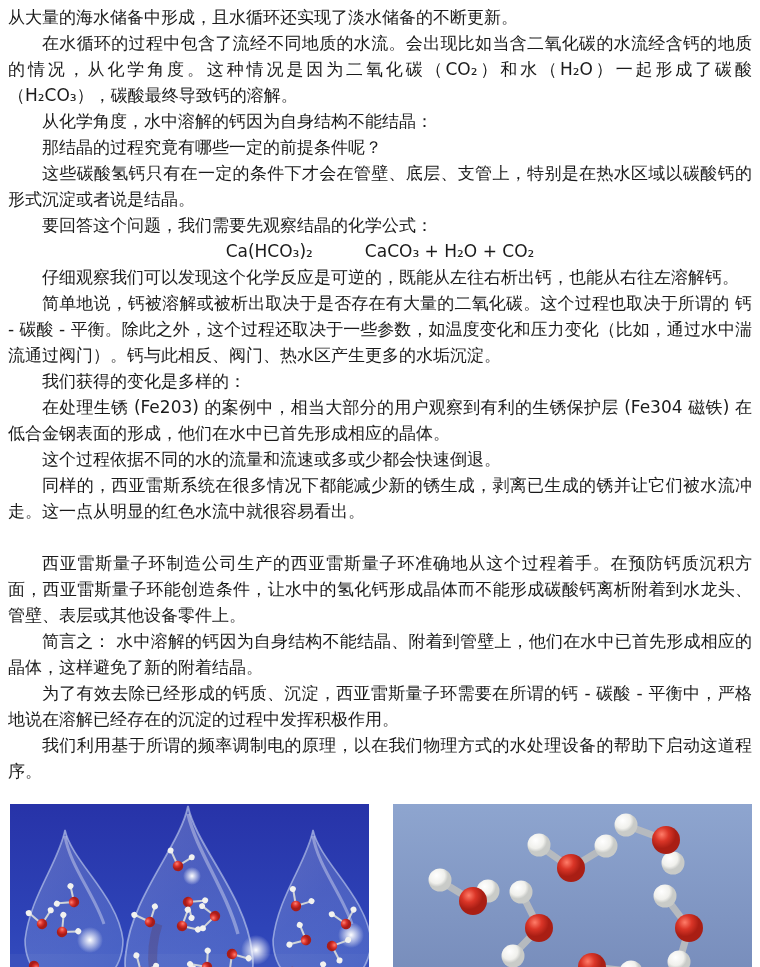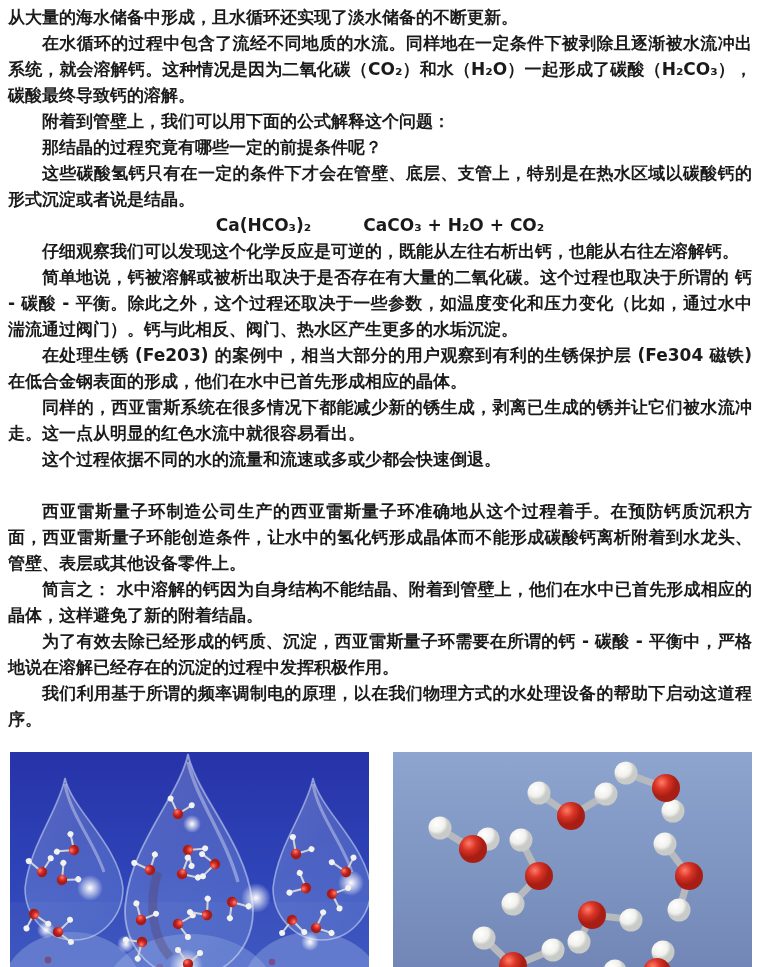--- a/index.html
+++ b/index.html
@@ -1,47 +1,49 @@
 <!DOCTYPE html>
 <html><head>
 <meta charset="utf-8">
 <style>
   html,body{margin:0;padding:0;background:#ffffff;}
   body{width:760px;font-family:"DejaVu Sans","Liberation Sans",sans-serif;color:#1a1a1a;}
   .doc{width:760px;min-height:967px;background:#fff;box-sizing:border-box;padding:4px 8px 0 8px;}
   .text-block{font-size:17px;line-height:26px;text-align:justify;}
-  .text-block p{margin:0;font-weight:bold;}
+  .text-block p{margin:0;}
   .indent{text-indent:2em;}
   .gap-top{margin-top:26px !important;}
   .formula-line{display:flex;justify-content:center;gap:52px;text-indent:0;text-align:center;
     font-family:"DejaVu Sans","Liberation Sans",sans-serif;}
   .figures{display:flex;gap:24px;margin-top:20px;padding-left:2px;}
   .figure{width:360px;height:227px;overflow:hidden;border-bottom:2px solid #e8e0e0;}
   .figure svg{display:block;}
 </style>
 </head>
 <body>
 
 <div class="doc">
 
   <div class="text-block">
     <p>从大量的海水储备中形成，且水循环还实现了淡水储备的不断更新。</p>
-    <p class="indent">在水循环的过程中包含了流经不同地质的水流。同样地在一定条件下被剥除且逐渐被水流冲出系统，就会溶解钙。这种情况是因为二氧化碳（CO₂）和水（H₂O）一起形成了碳酸（H₂CO₃），碳酸最终导致钙的溶解。</p>
-    <p class="indent">附着到管壁上，我们可以用下面的公式解释这个问题：</p>
+    <p class="indent">在水循环的过程中包含了流经不同地质的水流。会出现比如当含二氧化碳的水流经含钙的地质的情况，从化学角度。这种情况是因为二氧化碳（CO₂）和水（H₂O）一起形成了碳酸（H₂CO₃），碳酸最终导致钙的溶解。</p>
+    <p class="indent">从化学角度，水中溶解的钙因为自身结构不能结晶：</p>
     <p class="indent">那结晶的过程究竟有哪些一定的前提条件呢？</p>
     <p class="indent">这些碳酸氢钙只有在一定的条件下才会在管壁、底层、支管上，特别是在热水区域以碳酸钙的形式沉淀或者说是结晶。</p>
+    <p class="indent">要回答这个问题，我们需要先观察结晶的化学公式：</p>
     <p class="formula-line">
       <span>Ca(HCO₃)₂</span>
       <span>CaCO₃ + H₂O + CO₂</span>
     </p>
     <p class="indent">仔细观察我们可以发现这个化学反应是可逆的，既能从左往右析出钙，也能从右往左溶解钙。</p>
     <p class="indent">简单地说，钙被溶解或被析出取决于是否存在有大量的二氧化碳。这个过程也取决于所谓的 钙 - 碳酸 - 平衡。除此之外，这个过程还取决于一些参数，如温度变化和压力变化（比如，通过水中湍流通过阀门）。钙与此相反、阀门、热水区产生更多的水垢沉淀。</p>
+    <p class="indent">我们获得的变化是多样的：</p>
     <p class="indent">在处理生锈 (Fe203) 的案例中，相当大部分的用户观察到有利的生锈保护层 (Fe304 磁铁) 在低合金钢表面的形成，他们在水中已首先形成相应的晶体。</p>
+    <p class="indent">这个过程依据不同的水的流量和流速或多或少都会快速倒退。</p>
     <p class="indent">同样的，西亚雷斯系统在很多情况下都能减少新的锈生成，剥离已生成的锈并让它们被水流冲走。这一点从明显的红色水流中就很容易看出。</p>
-    <p class="indent">这个过程依据不同的水的流量和流速或多或少都会快速倒退。</p>
     <p class="indent gap-top">西亚雷斯量子环制造公司生产的西亚雷斯量子环准确地从这个过程着手。在预防钙质沉积方面，西亚雷斯量子环能创造条件，让水中的氢化钙形成晶体而不能形成碳酸钙离析附着到水龙头、管壁、表层或其他设备零件上。</p>
     <p class="indent">简言之： 水中溶解的钙因为自身结构不能结晶、附着到管壁上，他们在水中已首先形成相应的晶体，这样避免了新的附着结晶。</p>
     <p class="indent">为了有效去除已经形成的钙质、沉淀，西亚雷斯量子环需要在所谓的钙 - 碳酸 - 平衡中，严格地说在溶解已经存在的沉淀的过程中发挥积极作用。</p>
     <p class="indent">我们利用基于所谓的频率调制电的原理，以在我们物理方式的水处理设备的帮助下启动这道程序。</p>
   </div>
 
   <div class="figures">
 
     <div class="figure">
       <svg width="360" height="227" viewBox="0 0 360 227">

